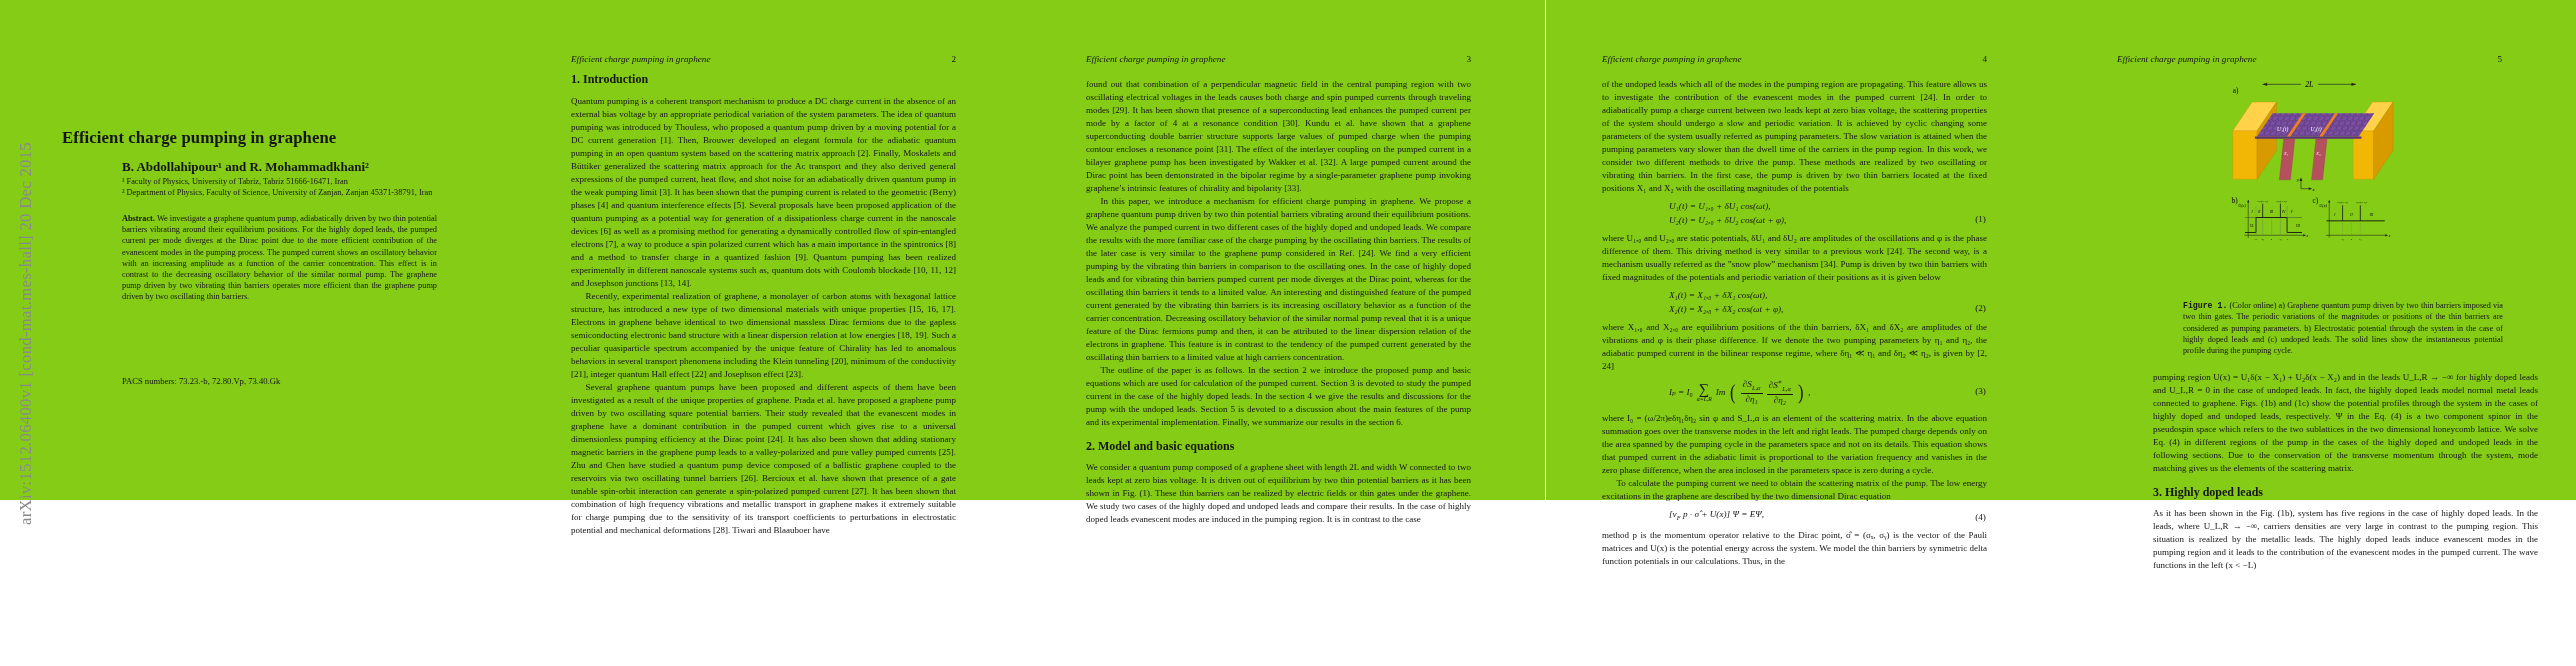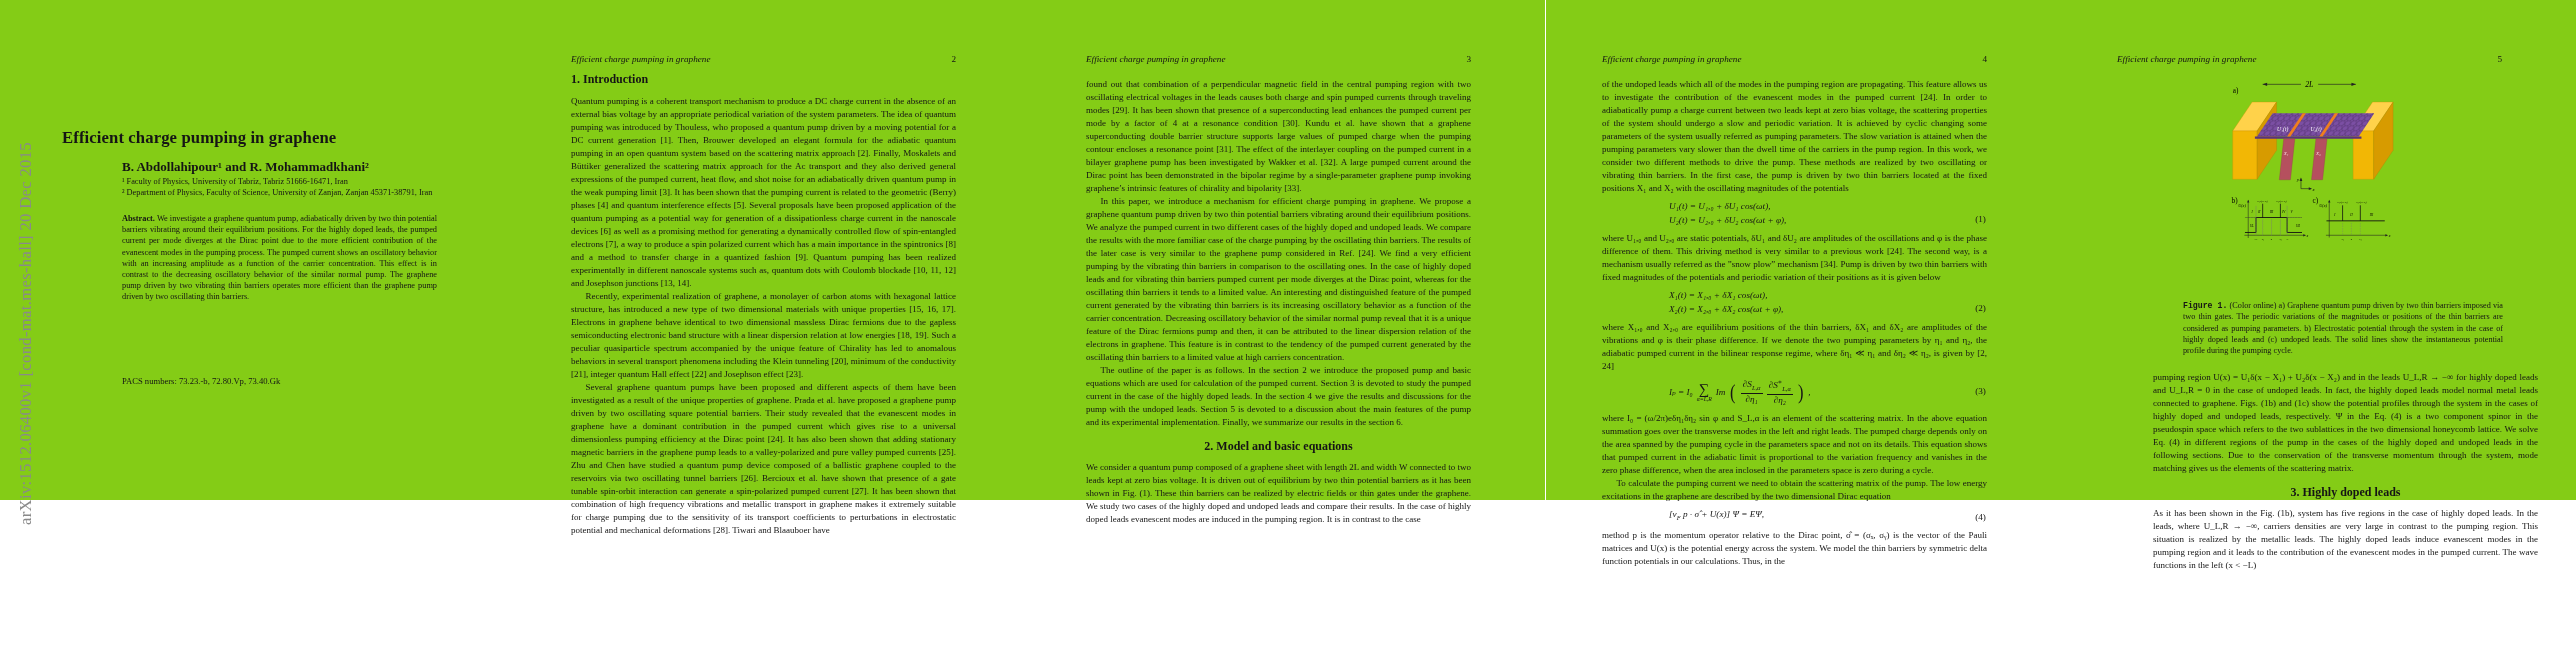--- a/index.html
+++ b/index.html
@@ -10,21 +10,21 @@
           letter-spacing:0.3px;white-space:nowrap;}
   .page{position:absolute;top:0;width:515px;height:500px;background:#84cc16;}
   #page1{left:0;} #page2{left:515px;} #page3{left:1030px;} #page4{left:1546px;} #page5{left:2061px;}
   .hdr{position:absolute;top:54px;left:56px;width:385px;display:flex;justify-content:space-between;
        font-style:italic;font-size:9.2px;}
   .hdr .pgnum{font-style:normal;}
   .body{position:absolute;left:56px;width:385px;text-align:justify;font-size:9px;line-height:13px;}
   .body p{margin:0;text-indent:14.5px;}
   .body p.ni{text-indent:0;}
   .sec{font-weight:bold;font-size:12px;margin:0 0 9.4px 0;text-align:left;}
-  .sec.mid{margin:11px 0 8.3px 0;text-align:center;}
+  .sec.mid{margin:11px 0 8.3px 0;}
   
   .p1-title{position:absolute;left:62px;top:117px;font-size:16.7px;font-weight:bold;letter-spacing:0.1px;}
   .p1-authors{position:absolute;left:122px;top:159px;font-size:13px;font-weight:bold;}
   .p1-affils{position:absolute;left:122px;top:176px;width:311px;font-size:8.3px;line-height:11.4px;}
   .p1-abstract{position:absolute;left:122px;top:213px;width:315px;font-size:8.3px;line-height:11.2px;text-align:justify;}
   .p1-abstract b{font-weight:bold;}
   .p1-pacs{position:absolute;left:122px;top:331px;font-size:8.6px;margin-top:45px;}
   
   .eq{position:relative;margin:3.9px 0;padding-left:67px;font-style:italic;font-size:9.2px;
       line-height:14.5px;text-align:left;text-indent:0;}

